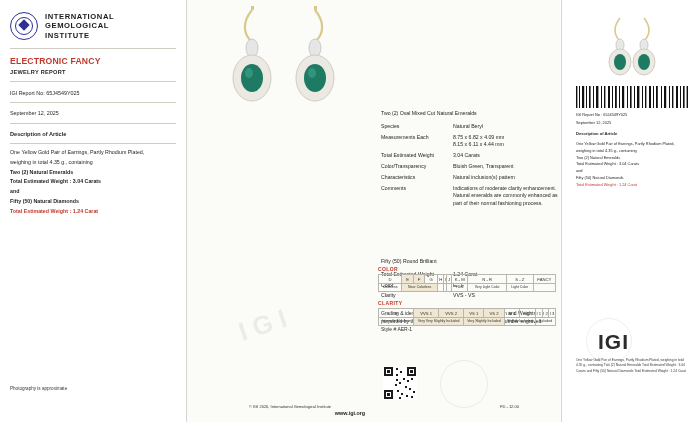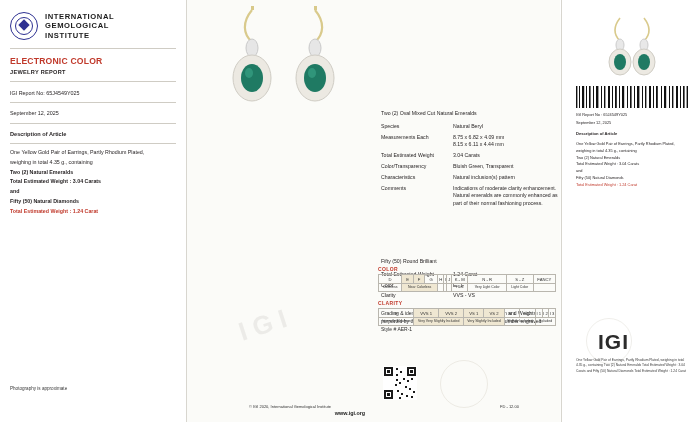--- a/index.html
+++ b/index.html
@@ -90,21 +90,21 @@
     <div class="logo-wrap">
       <div class="logo-mark"></div>
       <div class="logo-text">
         <div>INTERNATIONAL</div>
         <div>GEMOLOGICAL</div>
         <div>INSTITUTE</div>
       </div>
     </div>
 
     <div class="rule" style="top:48px"></div>
-    <div class="electronic">ELECTRONIC COLOR</div>
+    <div class="electronic">ELECTRONIC FANCY</div>
     <div class="jwl-report">JEWELRY REPORT</div>
     <div class="rule" style="top:81px"></div>
 
     <div class="igi-no">IGI Report No: 65J4549Y025</div>
     <div class="rule" style="top:102px"></div>
     <div class="date">September 12, 2025</div>
     <div class="rule" style="top:123px"></div>
 
     <div class="desc-head">Description of Article</div>
     <div class="rule" style="top:143px"></div>

